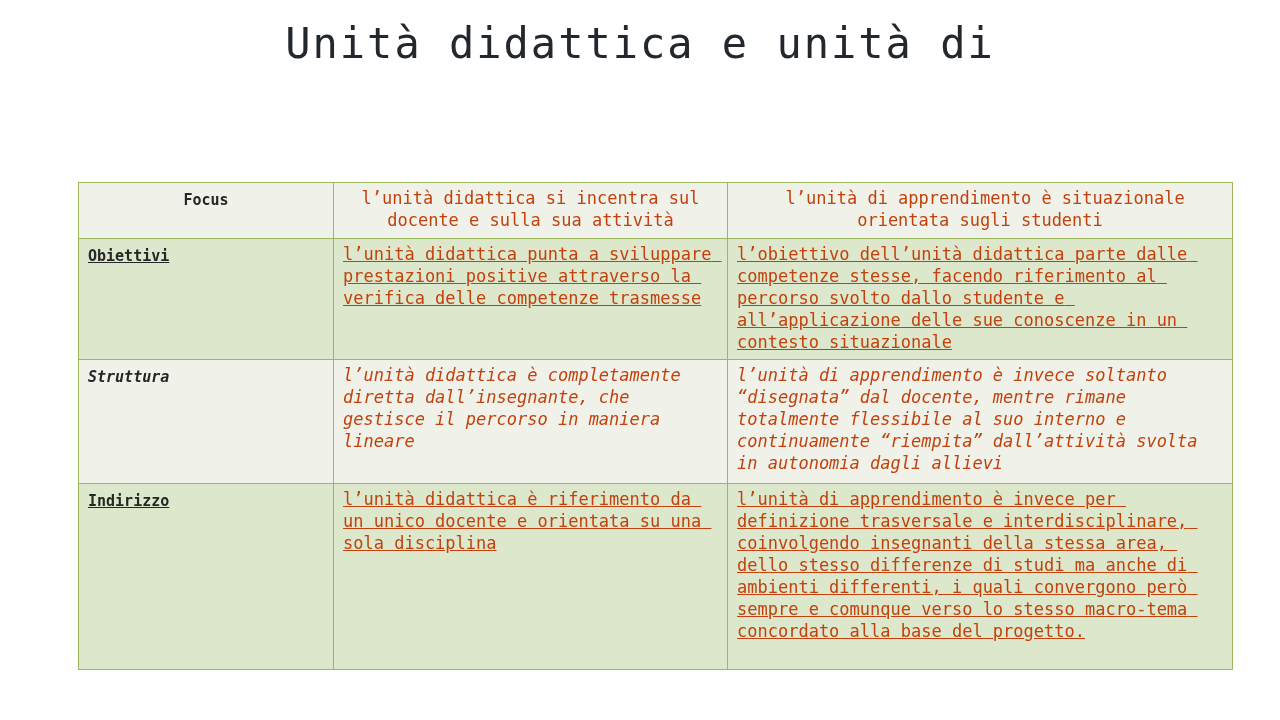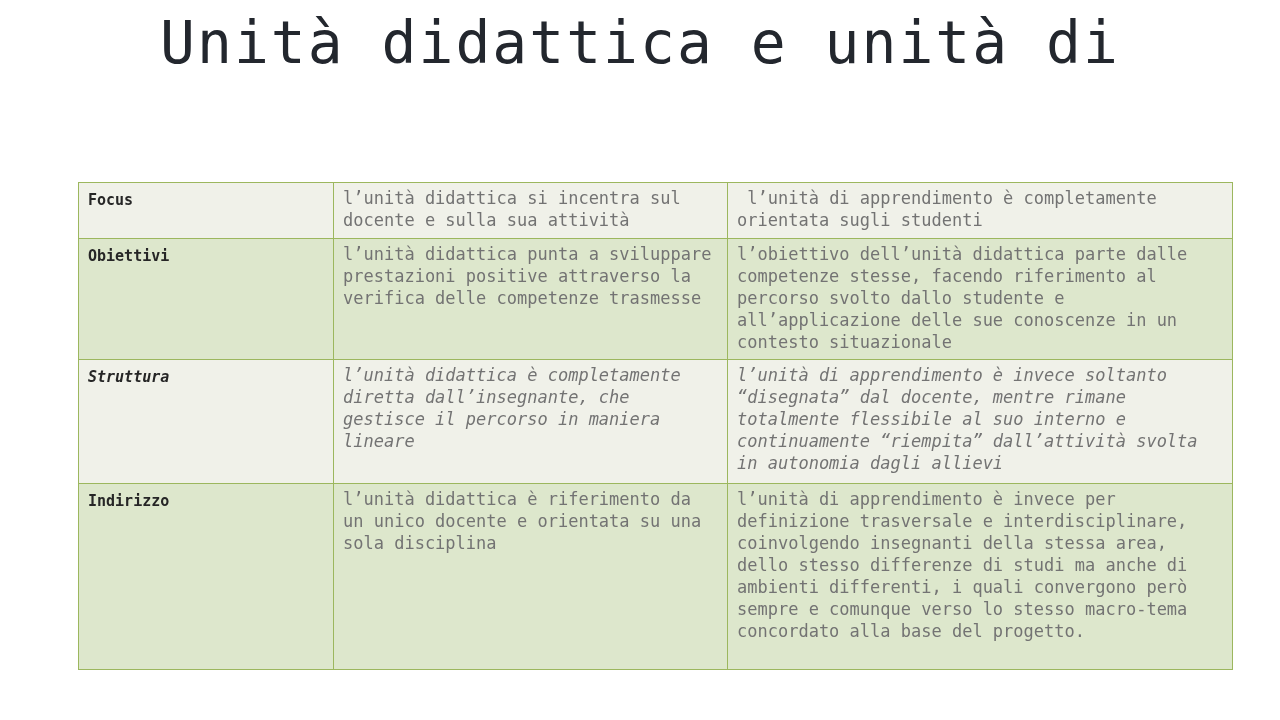--- a/index.html
+++ b/index.html
@@ -16,54 +16,54 @@
     overflow: hidden;
   }
   .title {
     position: absolute;
     top: 16px;
     left: 0;
     right: 0;
     margin: 0;
     text-align: center;
     font-weight: normal;
-    font-size: 58px;
+    font-size: 42px;
     line-height: 55px;
     letter-spacing: 2px;
     color: #23272e;
   }
   .title .tline { display: block; }
 
   table.diff-table {
     position: absolute;
     left: 78px;
     top: 182px;
     width: 1154px;
     border-collapse: collapse;
     table-layout: fixed;
   }
   table.diff-table td {
     border: 1.5px solid #9cb75e;
     vertical-align: top;
     padding: 4px 9px 5px 9px;
     font-size: 17px;
     line-height: 22px;
-    color: #737373;
+    color: #c2410c;
     white-space: pre-wrap;
     word-wrap: break-word;
   }
   table.diff-table td.label {
     font-weight: bold;
     font-size: 15px;
     padding-top: 6px;
     color: #262626;
   }
   tr.row-light td { background: #f0f1e9; }
-  tr.row-dark  td { background: #dde7cc; }
-  tr.h1 { height: 56px; }
+  tr.row-dark  td { background: #dde7cc; text-decoration: underline; }
+  tr.h1 { height: 56px; text-align: center; }
   tr.h2 { height: 121px; }
   tr.h3 { height: 124px; font-style: italic; }
   tr.h4 { height: 186px; margin-top: 24px; }
 </style>
 </head>
 <body>
 
 <div class="slide">
 
   <h1 class="title">
@@ -73,21 +73,21 @@
   <table class="diff-table">
     <colgroup>
       <col style="width:255px">
       <col style="width:394px">
       <col style="width:505px">
     </colgroup>
     <tbody>
       <tr class="row-light h1">
         <td class="label">Focus</td>
         <td class="cell">l’unità didattica si incentra sul docente e sulla sua attività</td>
-        <td class="cell"> l’unità di apprendimento è completamente orientata sugli studenti</td>
+        <td class="cell"> l’unità di apprendimento è situazionale orientata sugli studenti</td>
       </tr>
       <tr class="row-dark h2">
         <td class="label">Obiettivi</td>
         <td class="cell">l’unità didattica punta a sviluppare prestazioni positive attraverso la verifica delle competenze trasmesse</td>
         <td class="cell">l’obiettivo dell’unità didattica parte dalle competenze stesse, facendo riferimento al percorso svolto dallo studente e all’applicazione delle sue conoscenze in un contesto situazionale</td>
       </tr>
       <tr class="row-light h3">
         <td class="label">Struttura</td>
         <td class="cell">l’unità didattica è completamente diretta dall’insegnante, che gestisce il percorso in maniera lineare</td>
         <td class="cell">l’unità di apprendimento è invece soltanto “disegnata” dal docente, mentre rimane totalmente flessibile al suo interno e continuamente “riempita” dall’attività svolta in autonomia dagli allievi</td>

